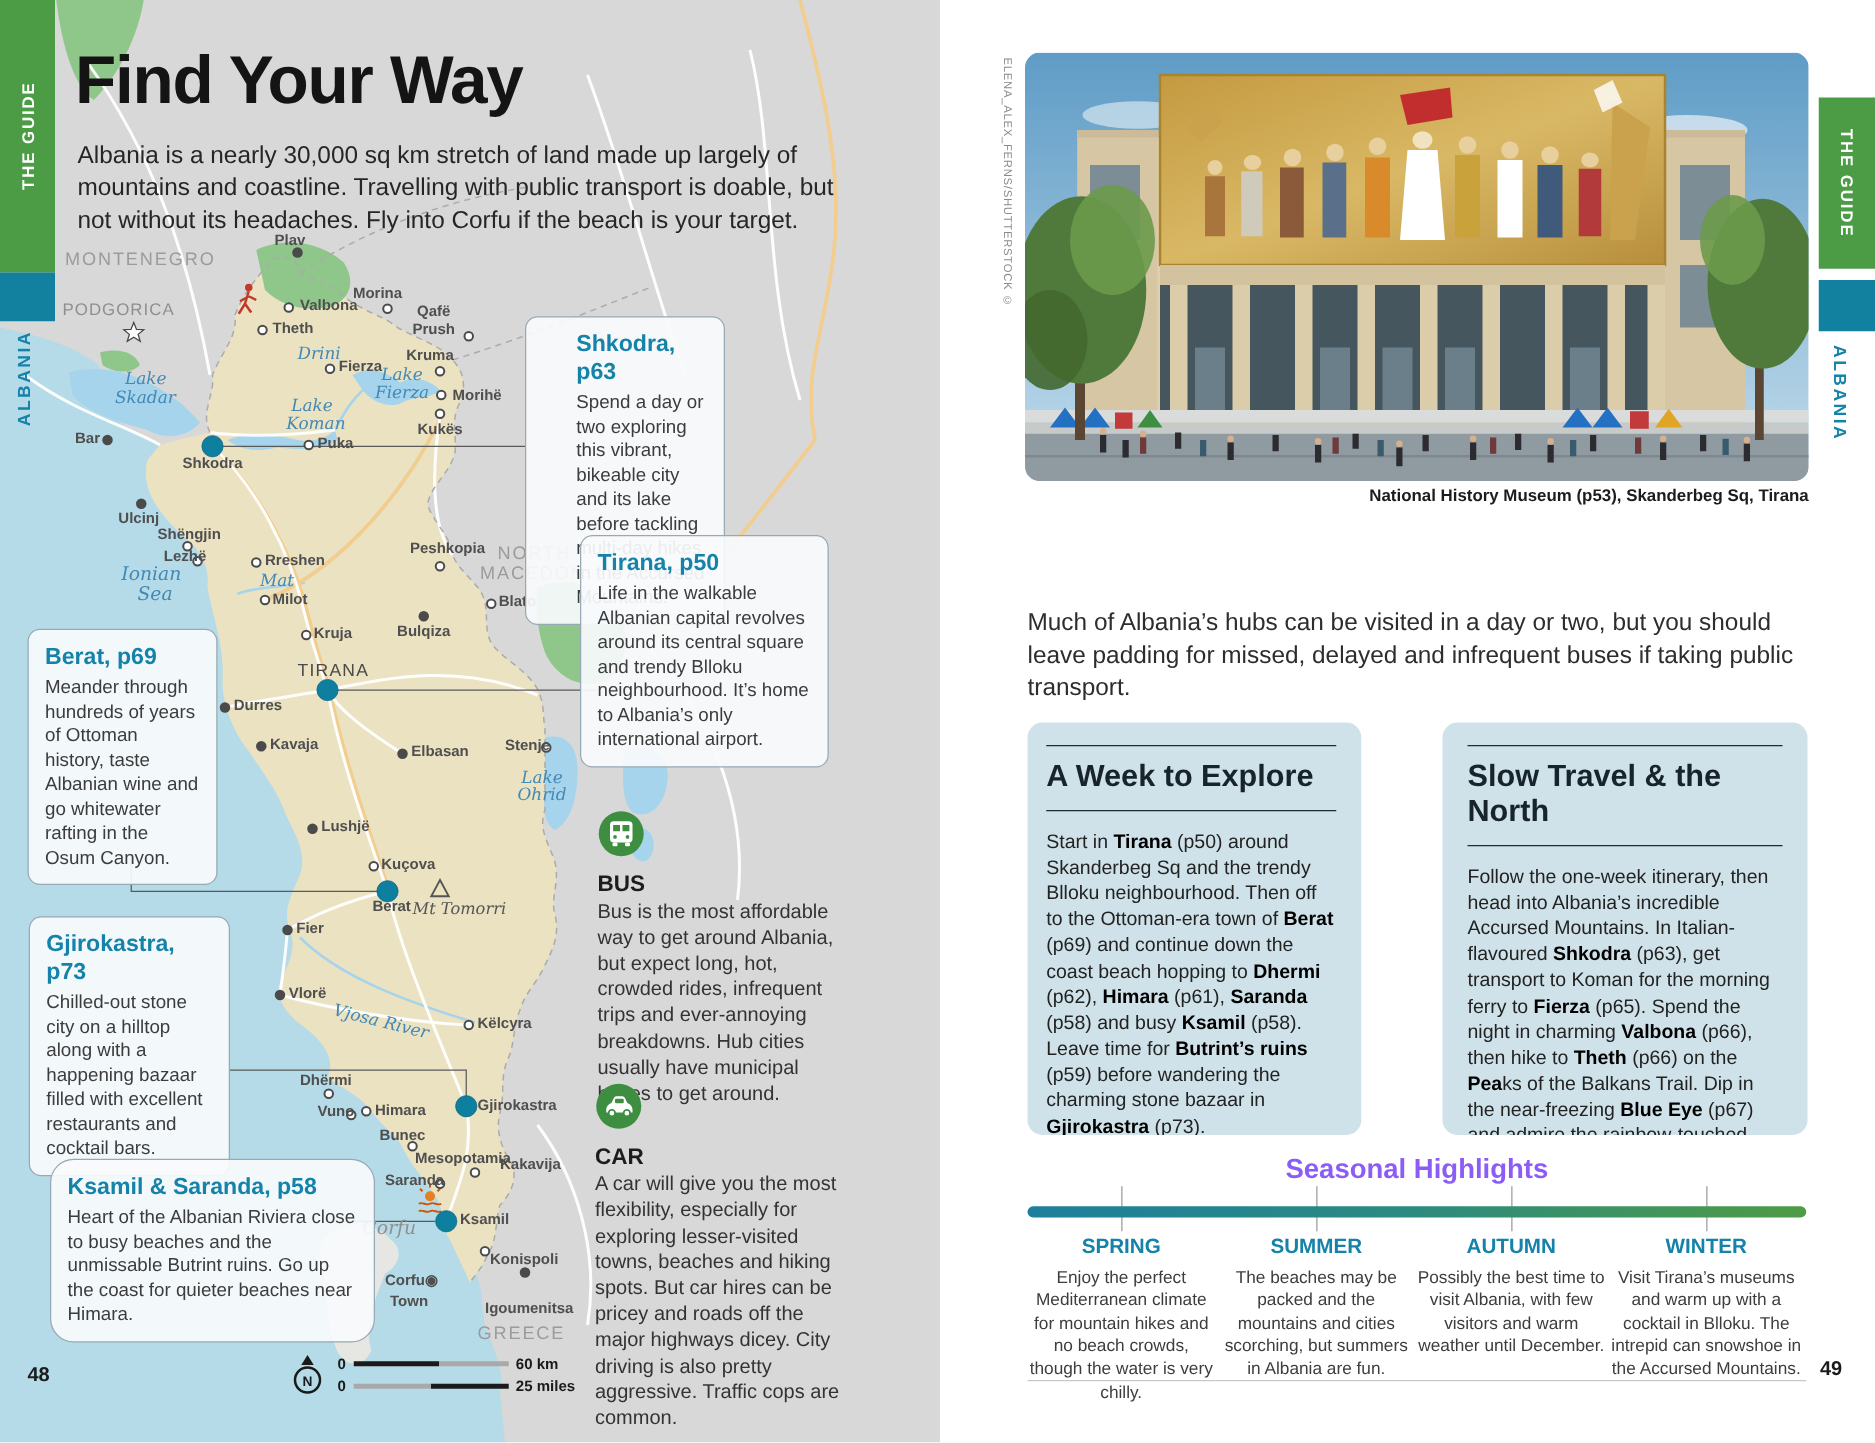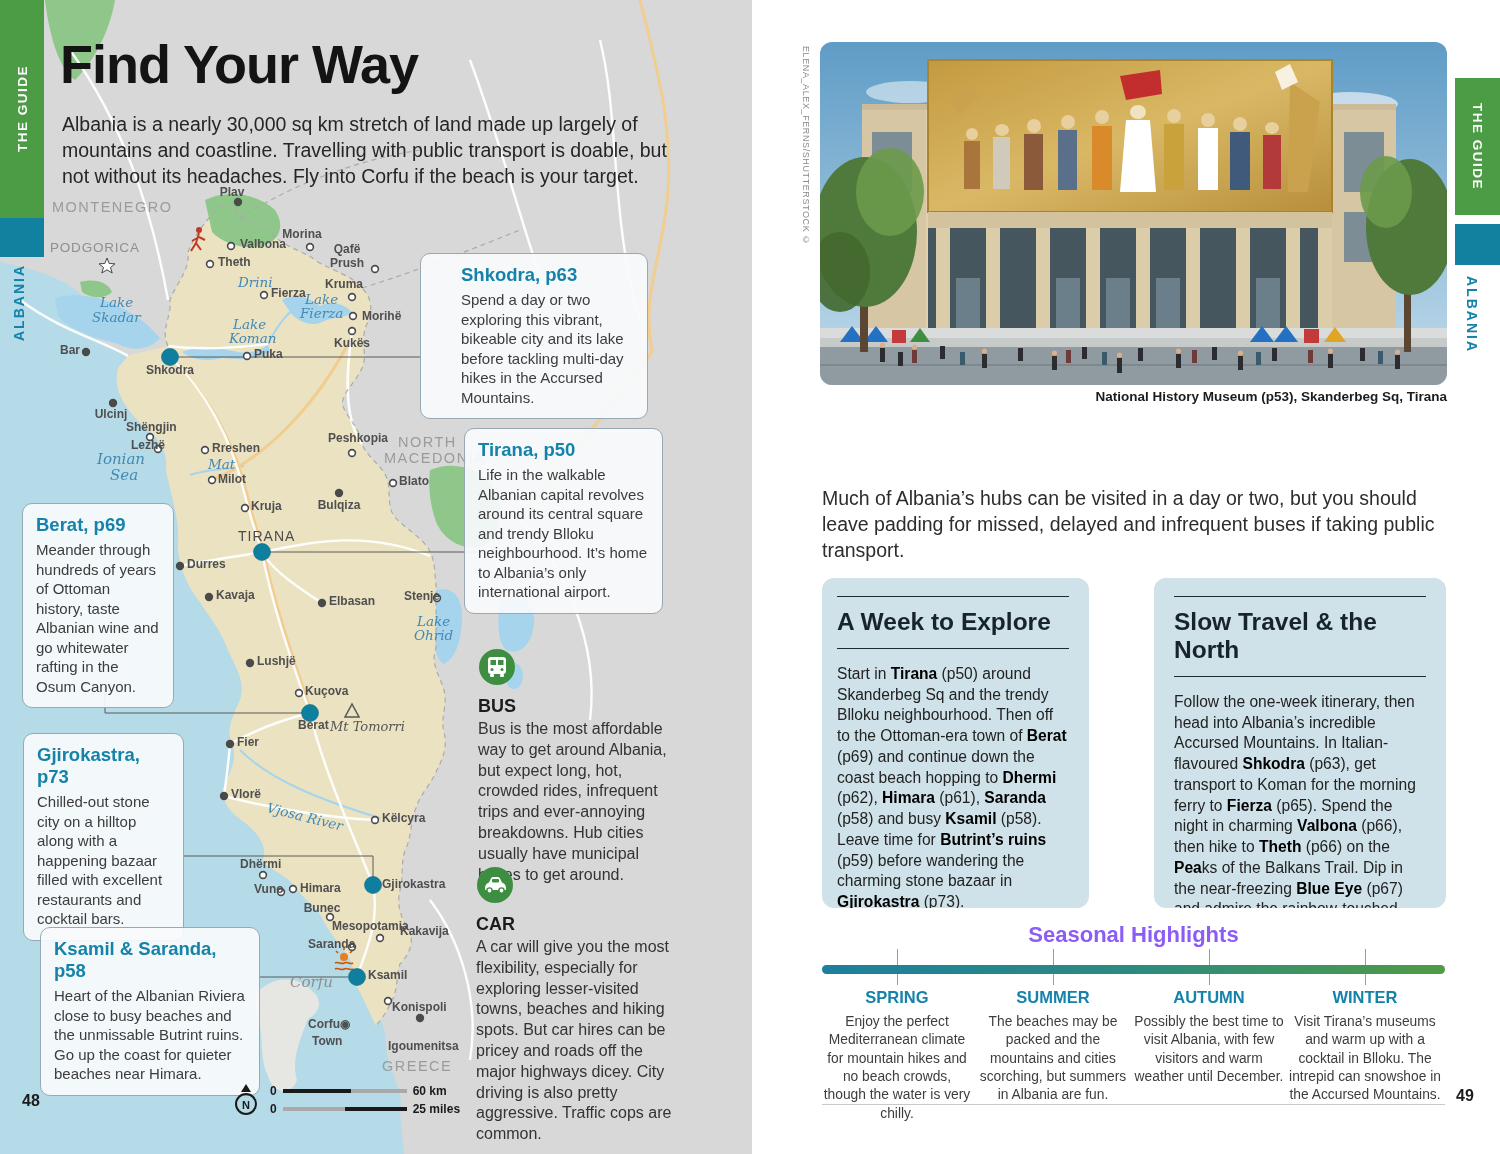--- a/index.html
+++ b/index.html
@@ -35,25 +35,25 @@
   #tab-albania-r span{writing-mode:vertical-rl;color:#1583a9;font-weight:bold;font-size:14px;letter-spacing:2px;}
 
   
   #l-title{position:absolute;left:60px;top:33px;font-size:54px;font-weight:600;color:#141414;letter-spacing:-1px;}
   #l-intro{position:absolute;left:62px;top:112px;width:634px;font-size:19.5px;line-height:1.33;color:#262626;}
 
   .callout{position:absolute;background:rgba(247,250,252,.93);border:1px solid #97a9b4;border-radius:10px;
            padding:10px 13px 11px;}
   .callout h4{margin:0 0 4px;font-size:18.5px;color:#1583a9;}
   .callout p{margin:0;font-size:15px;line-height:1.3;color:#3c3c3c;}
-  #co-shkodra{left:420px;top:253px;width:228px;padding-left:40px;}
+  #co-shkodra{left:420px;top:253px;width:160px;padding-left:40px;}
   #co-tirana{left:464px;top:428px;width:199px;}
   #co-berat{left:22px;top:503px;width:152px;}
   #co-gjiro{left:23px;top:733px;width:161px;}
-  #co-ksamil{left:40px;top:927px;width:220px;}
+  #co-ksamil{left:40px;top:927px;width:260px;border-radius:19px;}
 
   .transport{position:absolute;width:208px;}
   .transport .t-icon{width:38px;height:38px;}
   .transport h5{margin:6px 0 2px;font-size:18px;color:#1c1c1c;}
   .transport p{margin:0;font-size:16px;line-height:1.3;color:#333;}
   #tr-bus{left:478px;top:648px;}
   #tr-car{left:476px;top:866px;}
 
   
   #scalebar{position:absolute;left:231px;top:1083px;display:flex;gap:9px;align-items:center;}

